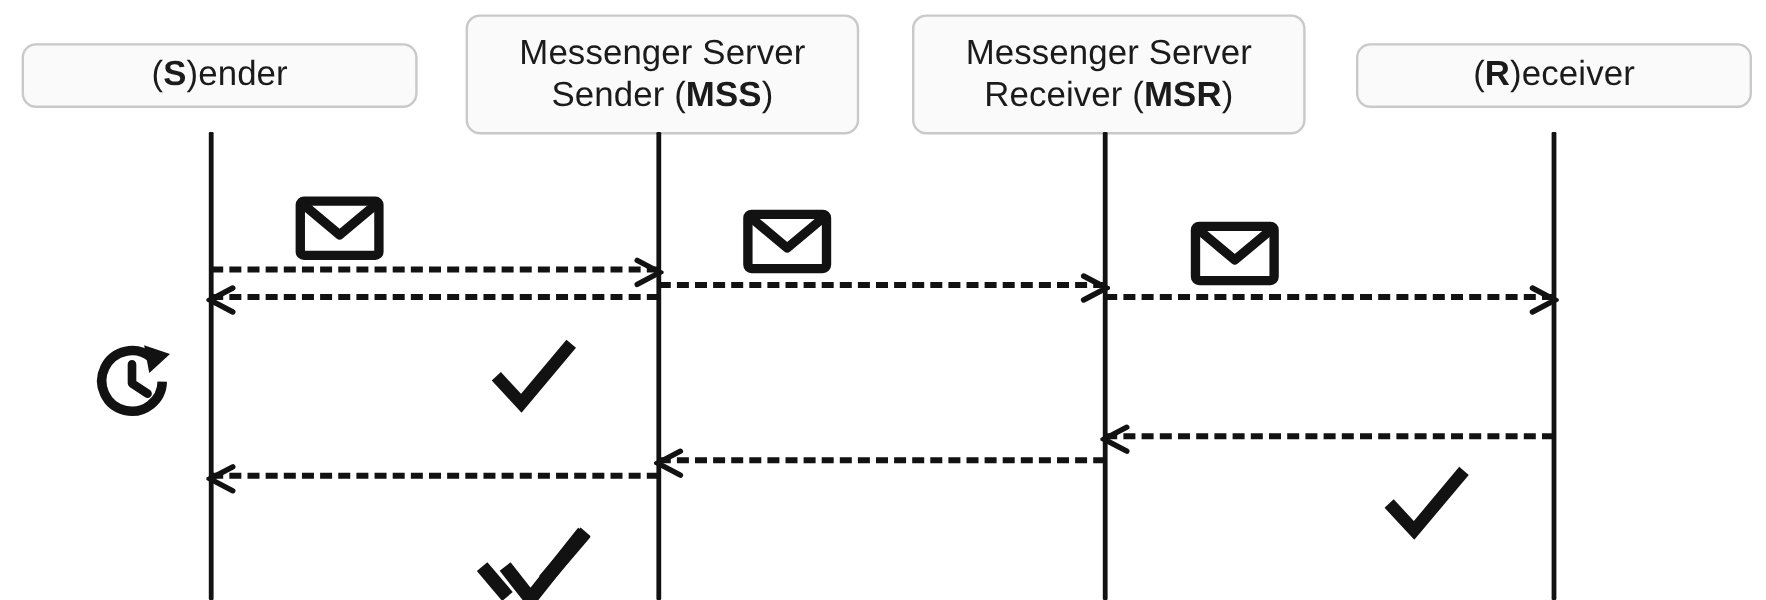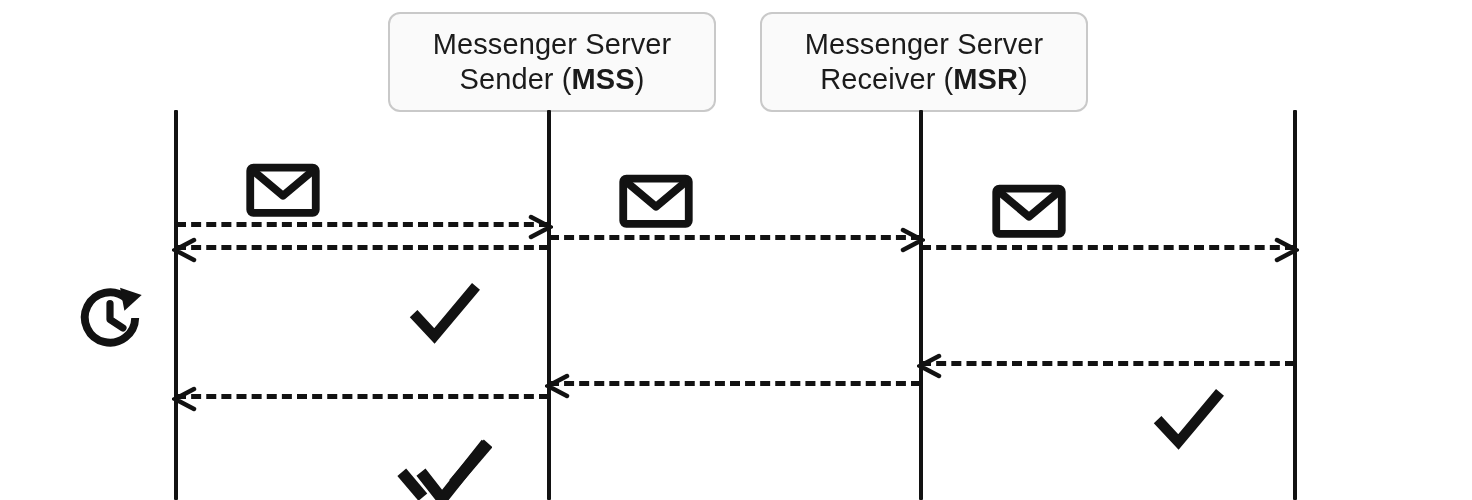--- a/index.html
+++ b/index.html
@@ -66,29 +66,35 @@
   .glyph {
     position: absolute;
   }
   .glyph svg { display: block; }
 </style>
 </head>
 <body>
 
 <div id="diagram-root">
 
+  <div class="participant-box" id="box-sender" style="left: 18px; top: 36px; width: 330px; height: 54px; background: rgb(250, 250, 250); border-color: rgb(201, 201, 201); color: rgb(27, 27, 27);">
+    <span class="label-text">(<b>S</b>)ender</span>
+  </div>
 
   <div class="participant-box" id="box-mss" style="left: 388px; top: 12px; width: 328px; height: 100px; background: rgb(250, 250, 250); border-color: rgb(201, 201, 201); color: rgb(27, 27, 27);">
     <span class="label-text">Messenger Server<br>Sender (<b>MSS</b>)</span>
   </div>
 
   <div class="participant-box" id="box-msr" style="left: 760px; top: 12px; width: 328px; height: 100px; background: rgb(250, 250, 250); border-color: rgb(201, 201, 201); color: rgb(27, 27, 27);">
     <span class="label-text">Messenger Server<br>Receiver (<b>MSR</b>)</span>
   </div>
 
+  <div class="participant-box" id="box-receiver" style="left: 1130px; top: 36px; width: 330px; height: 54px; background: rgb(250, 250, 250); border-color: rgb(201, 201, 201); color: rgb(27, 27, 27);">
+    <span class="label-text">(<b>R</b>)eceiver</span>
+  </div>
 
   <div id="lifelines-layer">
       <div class="lifeline" style="left: 174px; top: 110px; height: 390px; background: rgb(18, 18, 18);"></div>
       <div class="lifeline" style="left: 547px; top: 110px; height: 390px; background: rgb(18, 18, 18);"></div>
       <div class="lifeline" style="left: 919px; top: 110px; height: 390px; background: rgb(18, 18, 18);"></div>
       <div class="lifeline" style="left: 1293px; top: 110px; height: 390px; background: rgb(18, 18, 18);"></div>
     </div>
 
   <div id="messages-layer">
       <div class="message" style="left: 176px; top: 222px; width: 373px; border-top-color: rgb(18, 18, 18);">

